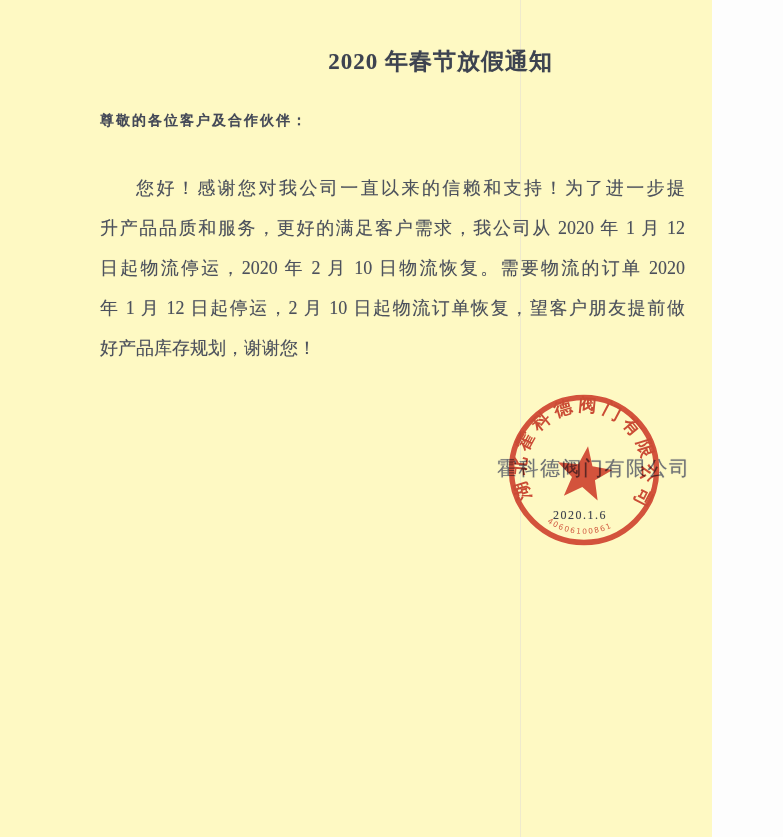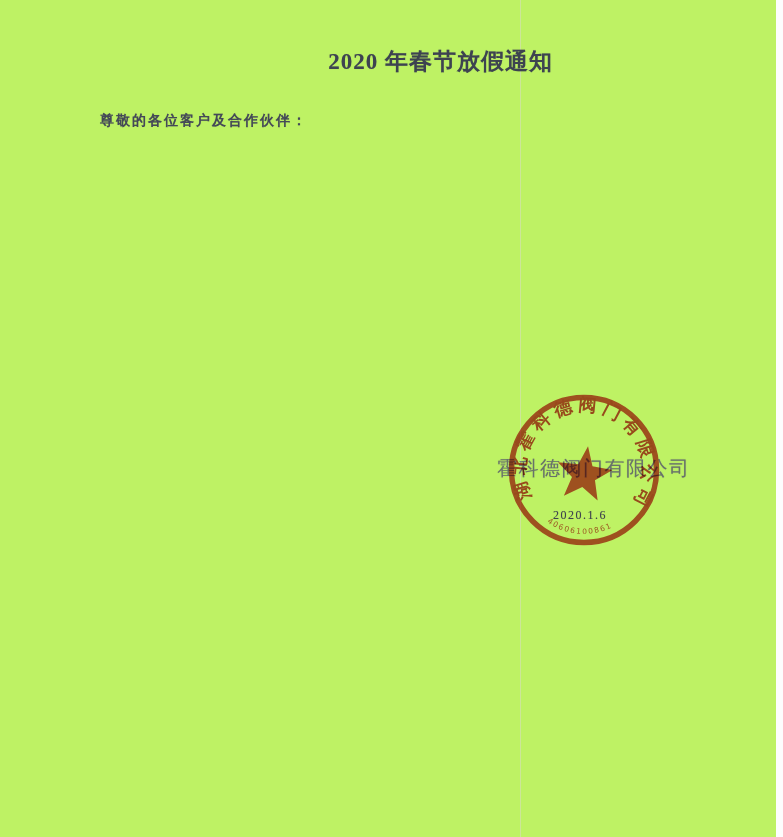--- a/index.html
+++ b/index.html
@@ -4,22 +4,22 @@
 <style>
   html, body { margin: 0; padding: 0; }
   body {
     width: 783px; height: 837px;
     background: #fdfdfd;
     font-family: "Liberation Serif", "DejaVu Serif", serif;
     overflow: hidden;
   }
   .page {
     position: relative;
-    width: 776px; height: 837px;
-    background: #bef264;
+    width: 712px; height: 837px;
+    background: #fef9c3;
   }
   .scan-line {
     position: absolute; left: 520px; top: 0;
     width: 1px; height: 837px;
     background: rgba(222, 216, 218, 0.45);
   }
   .doc-title {
     position: absolute; top: 46px; left: 0;
     width: 783px; padding-left: 98px; box-sizing: border-box;
     text-align: center;
@@ -85,20 +85,27 @@
 <body>
 
 <div class="page">
 
   <div class="scan-line"></div>
 
   <div class="doc-title">2020 年春节放假通知</div>
 
   <div class="salutation">尊敬的各位客户及合作伙伴：</div>
 
+  <div class="body-block">
+    <div class="body-line first">您好！感谢您对我公司一直以来的信赖和支持！为了进一步提</div>
+    <div class="body-line">升产品品质和服务，更好的满足客户需求，我公司从 2020 年 1 月 12</div>
+    <div class="body-line">日起物流停运，2020 年 2 月 10 日物流恢复。需要物流的订单 2020</div>
+    <div class="body-line">年 1 月 12 日起停运，2 月 10 日起物流订单恢复，望客户朋友提前做</div>
+    <div class="body-line last">好产品库存规划，谢谢您！</div>
+  </div>
 
   <div class="company-name">霍科德阀门有限公司</div>
 
   <div class="sign-date">2020.1.6</div>
 
   <svg class="stamp" viewBox="0 0 158 158" width="158" height="158" xmlns="http://www.w3.org/2000/svg">
     <defs>
       <path id="arcTop" d="M 26.7 106.3 A 59 59 0 1 1 131.3 106.3" fill="none"></path>
       <path id="arcBottom" d="M 39.6 129.4 A 64 64 0 0 0 118.4 129.4" fill="none"></path>
     </defs>

